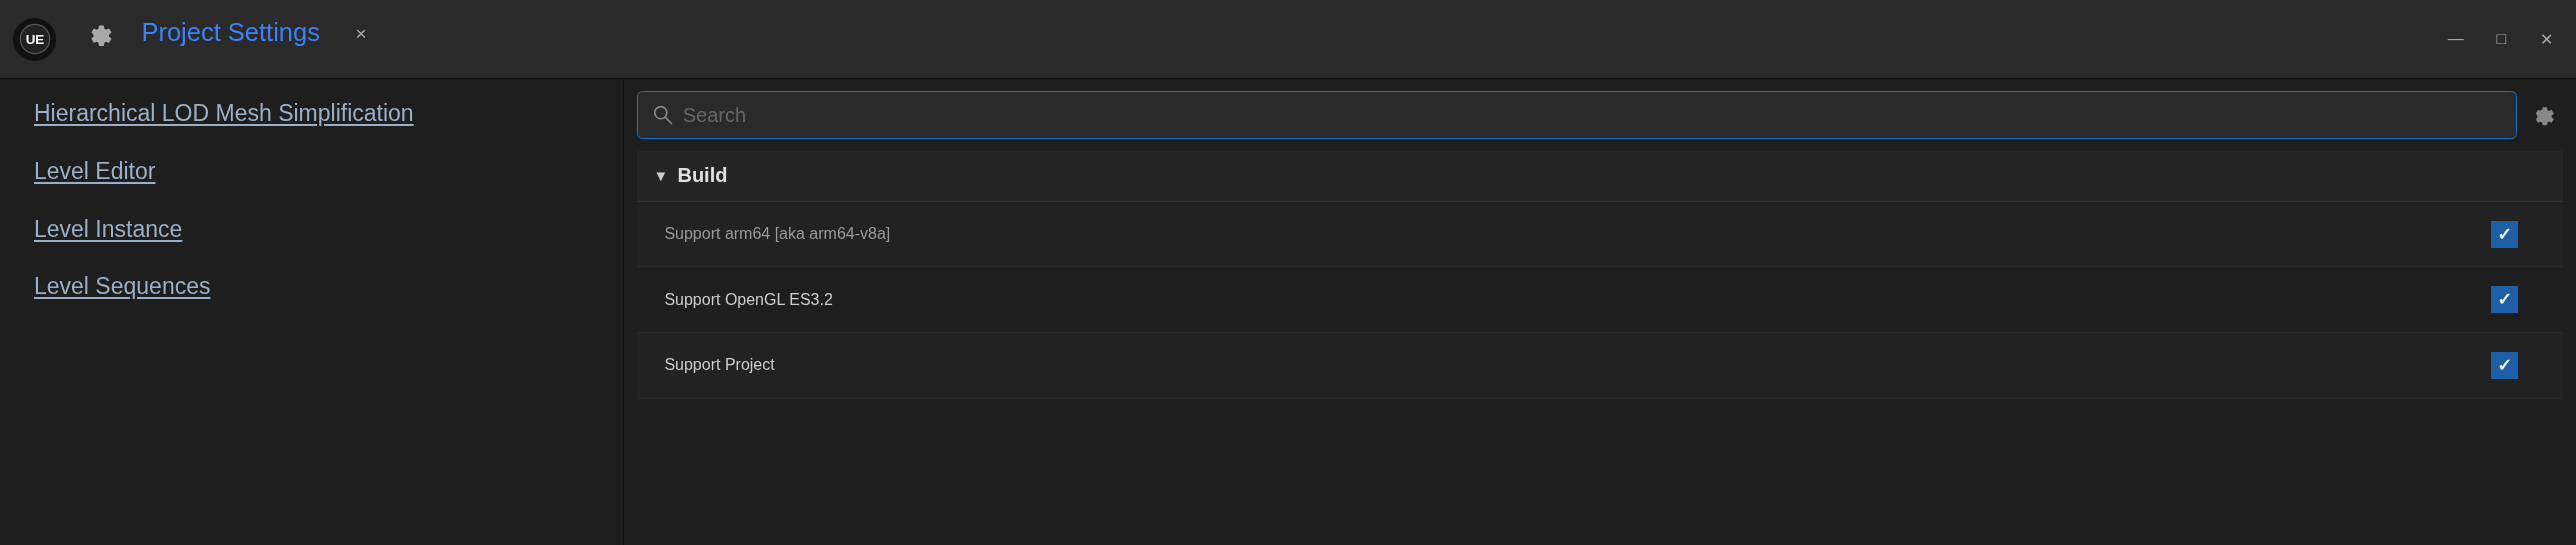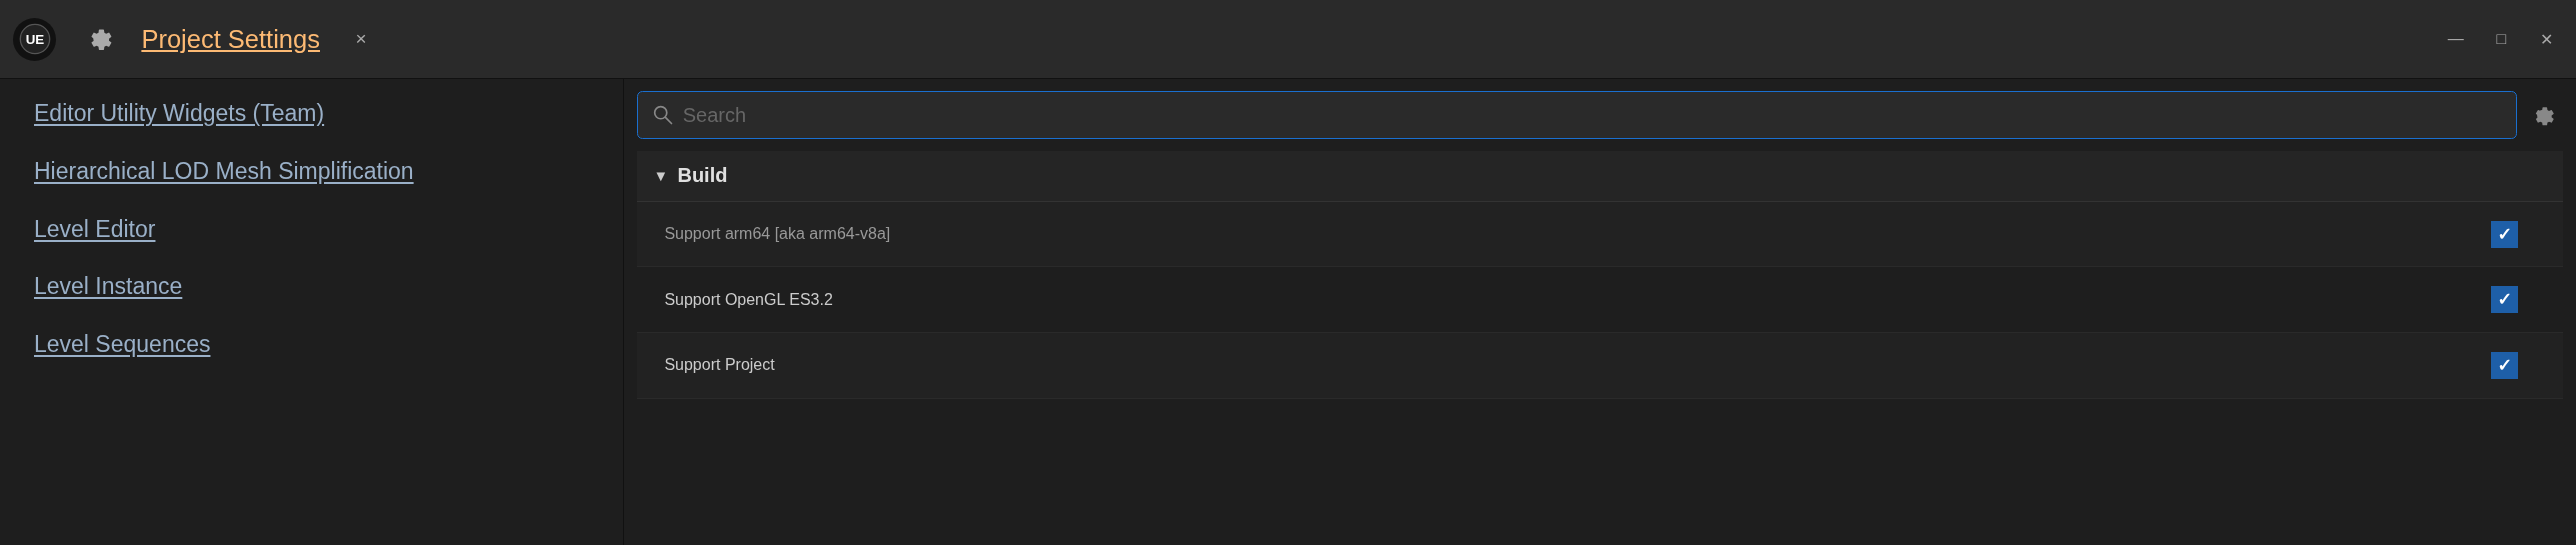--- a/index.html
+++ b/index.html
@@ -24,21 +24,20 @@
       height: 79px;
       display: flex;
       align-items: center;
       padding: 0 13.4px;
       border-bottom: 0.7px solid #111;
       flex-shrink: 0;
     }
 
     .title-bar-left {
       display: flex;
-      align-items: center;
       gap: 25px;
       flex: 1;
     }
 
     .ue-logo {
       width: 43px;
       height: 43px;
       border-radius: 50%;
       background-color: #111;
       display: flex;
@@ -56,22 +55,21 @@
       display: flex;
       align-items: center;
       justify-content: center;
       width: 35px;
       height: 35px;
     }
 
     .title-text {
       font-size: 25.5px;
       font-weight: 400;
-      color: #fdba74;
-      text-decoration: underline;
+      color: #3b82f6;
     }
 
     .close-btn {
       width: 32px;
       height: 32px;
       display: flex;
       align-items: center;
       justify-content: center;
       color: #aaa;
       font-size: 19px;
@@ -292,21 +290,20 @@
   <div class="title-bar-right">
     <div class="window-btn">—</div>
     <div class="window-btn">□</div>
     <div class="window-btn">✕</div>
   </div>
 </div>
 
 <div class="main-content">
 
   <div class="sidebar">
-    <div class="sidebar-item">Editor Utility Widgets (Team)</div>
     <div class="sidebar-item">Hierarchical LOD Mesh Simplification</div>
     <div class="sidebar-item">Level Editor</div>
     <div class="sidebar-item">Level Instance</div>
     <div class="sidebar-item">Level Sequences</div>
   </div>
 
   <div class="right-panel">
 
     <div class="search-bar-wrap">
       <div class="search-bar">

